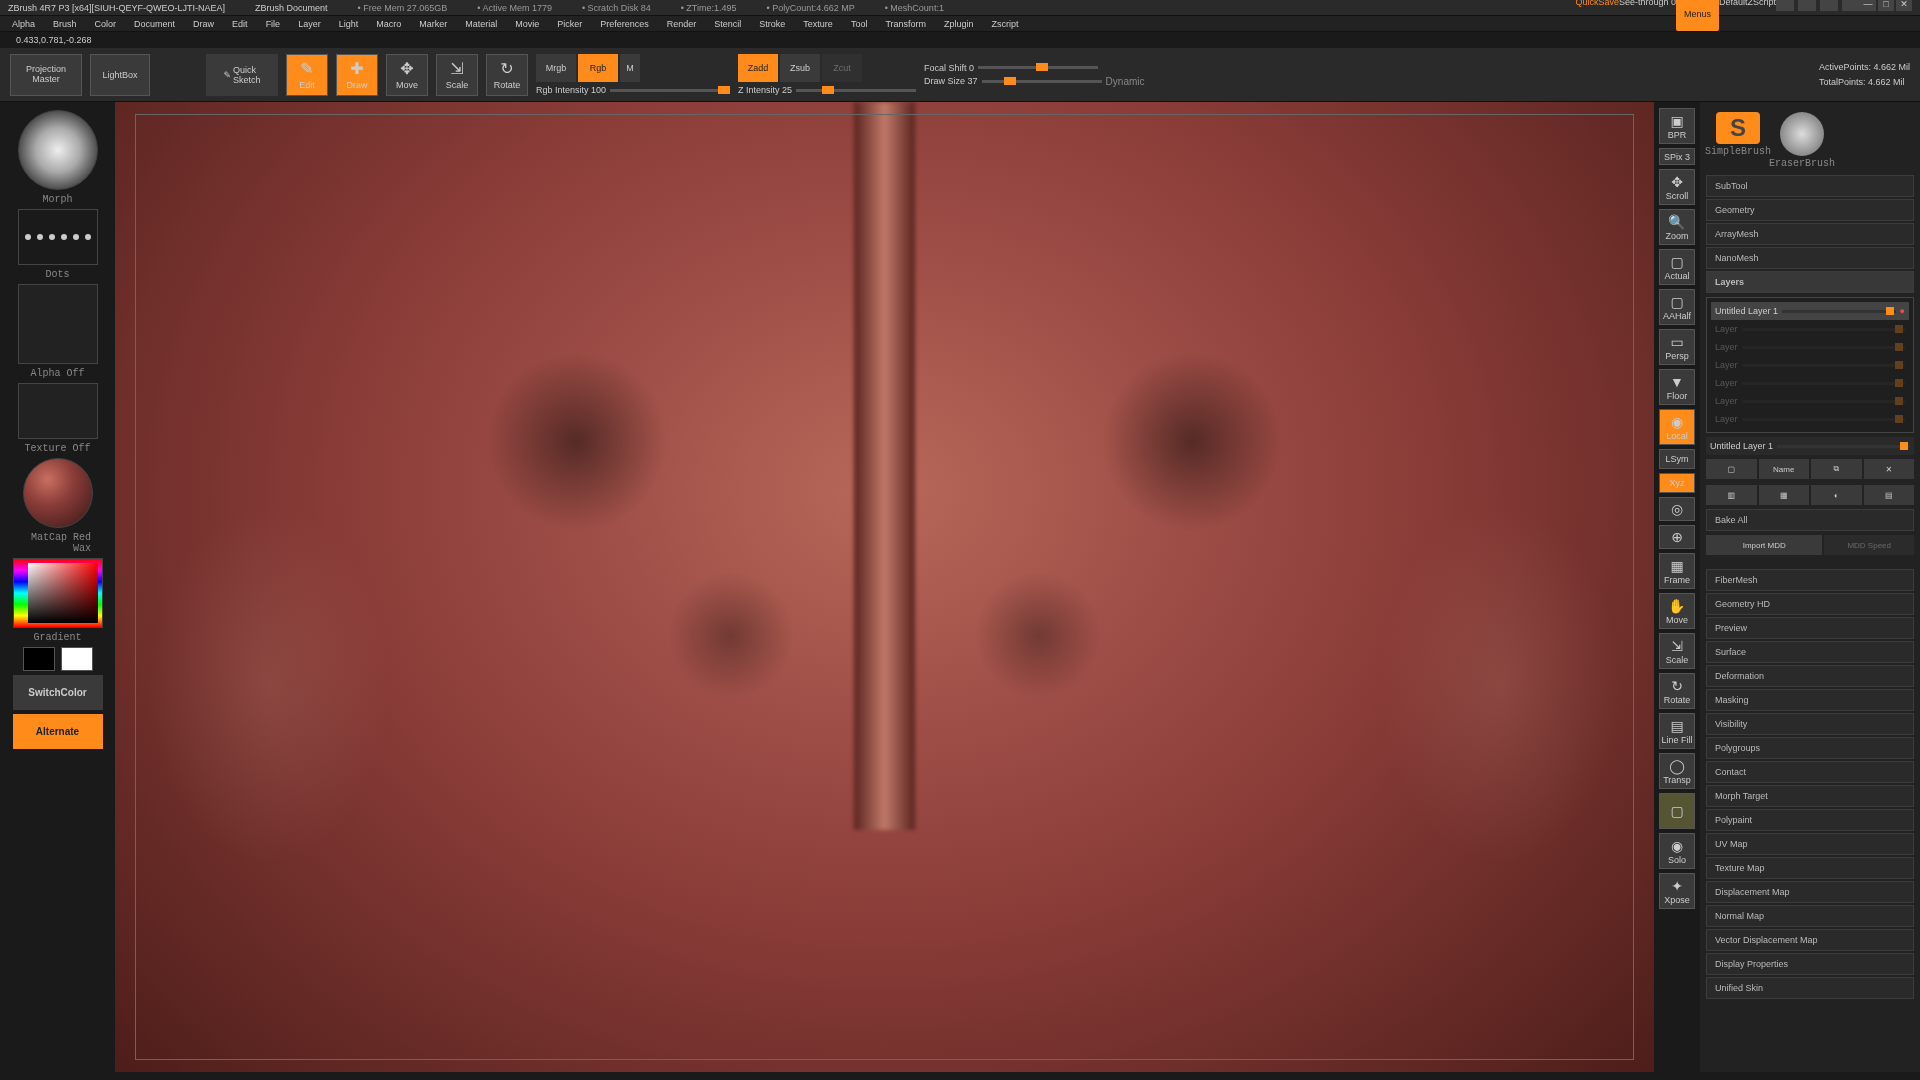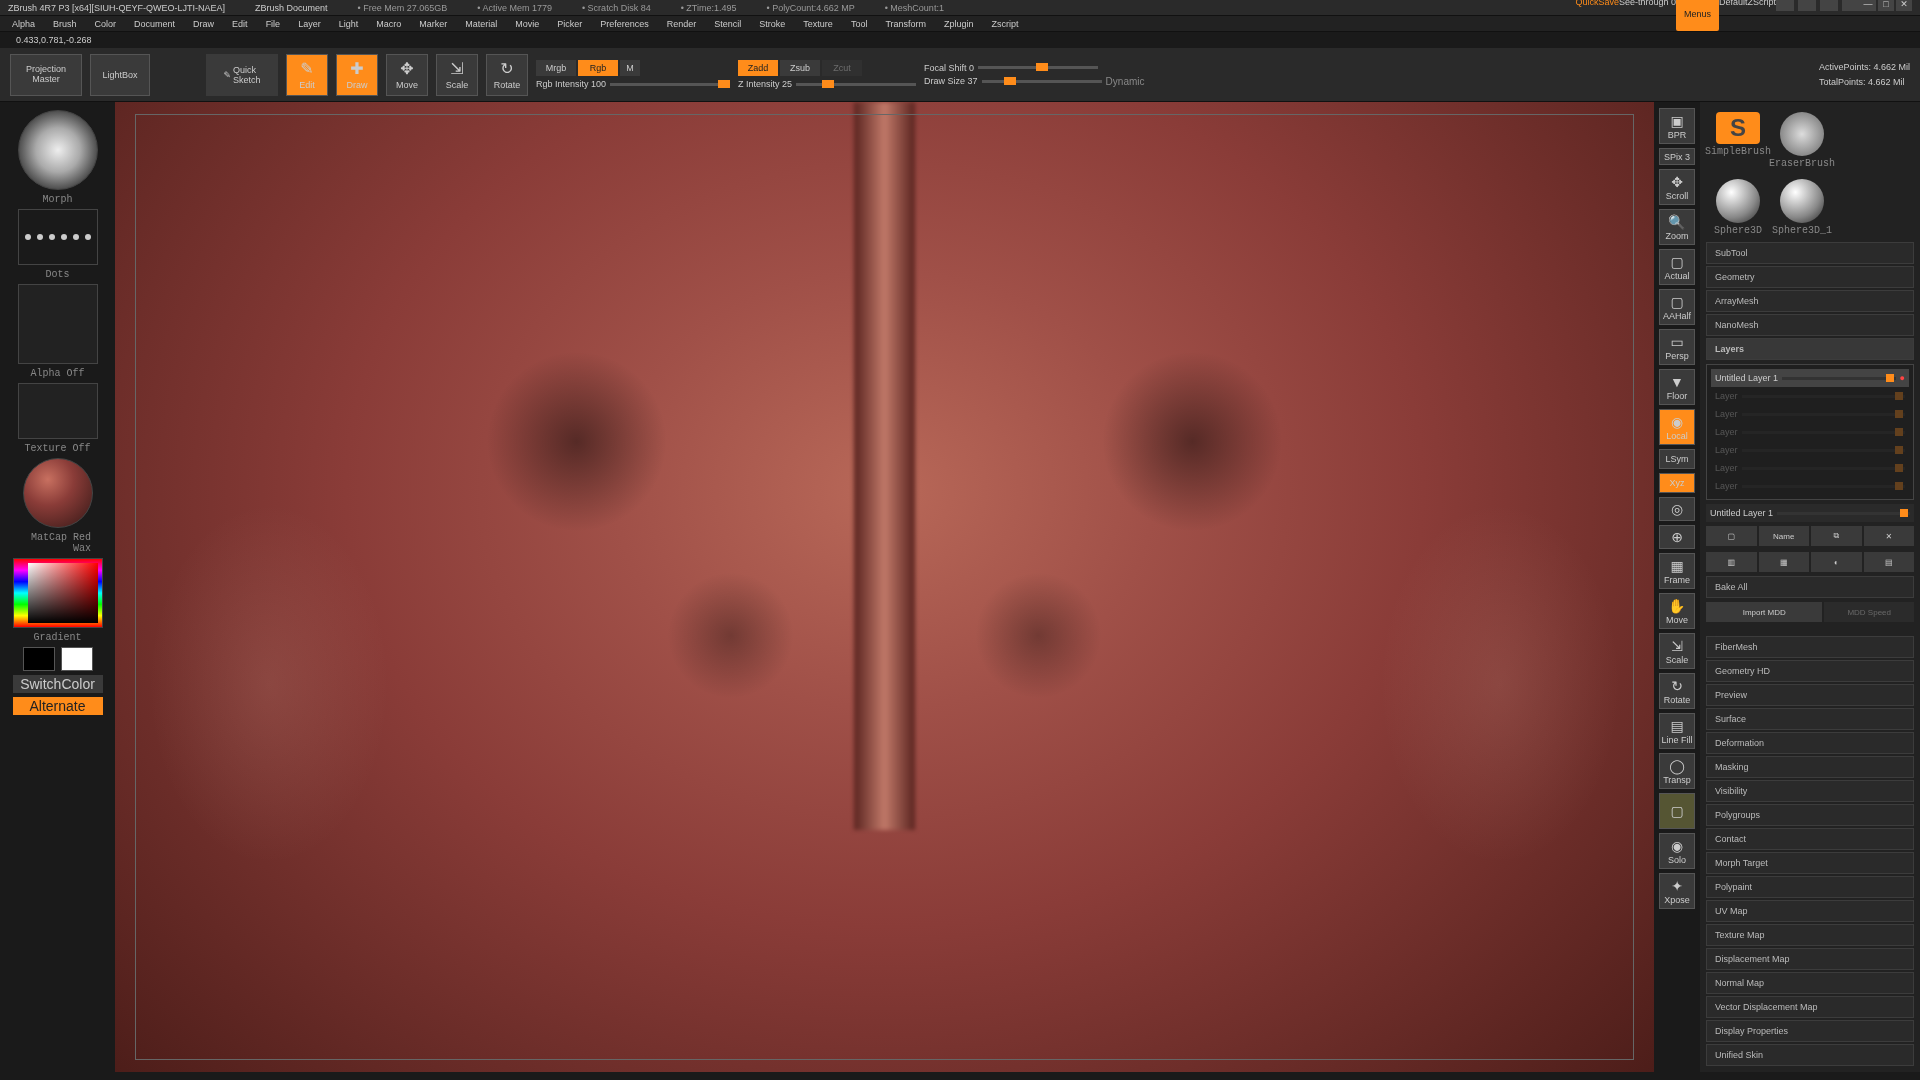--- a/index.html
+++ b/index.html
@@ -13,21 +13,21 @@
 .coord-bar { height:16px; background:#1a1a1a; padding:0 16px; font-size:10px; color:#999; display:flex; align-items:center; }
 .toolbar { height:54px; background:#2a2a2a; display:flex; align-items:center; padding:0 10px; gap:8px; border-bottom:1px solid #111; }
 .proj-btn { width:72px; height:42px; background:#3a3a3a; border:1px solid #555; display:flex; align-items:center; justify-content:center; text-align:center; font-size:9px; line-height:1.1; }
 .lightbox-btn { width:60px; height:42px; background:#3a3a3a; border:1px solid #555; display:flex; align-items:center; justify-content:center; }
 .sketch-btn { width:72px; height:42px; background:#3a3a3a; display:flex; align-items:center; justify-content:center; gap:2px; }
 .mode-btn { width:42px; height:42px; background:#3a3a3a; border:1px solid #555; display:flex; flex-direction:column; align-items:center; justify-content:center; font-size:8px; gap:2px; }
 .mode-btn.active { background:#ff8c1a; color:#222; }
 .mode-icon { font-size:16px; }
 .slider-group { display:flex; flex-direction:column; gap:3px; }
 .ch-btns { display:flex; gap:2px; }
-.ch-btn { width:40px; height:16px; background:#3a3a3a; font-size:9px; display:flex; align-items:center; justify-content:center; }
+.ch-btn { width:40px; height:28px; background:#3a3a3a; font-size:9px; display:flex; align-items:center; justify-content:center; }
 .ch-btn.small { width:20px; }
 .ch-btn.active { background:#ff8c1a; color:#222; }
 .slider-row { display:flex; align-items:center; gap:4px; font-size:9px; }
 .slider-track { width:120px; height:3px; background:#555; position:relative; }
 .slider-thumb { width:12px; height:8px; background:#ff8c1a; position:absolute; top:-3px; }
 .stats-block { margin-left:auto; font-size:9px; color:#aaa; line-height:1.6; }
 .main-area { display:flex; height:970px; }
 .left-panel { width:115px; background:#1a1a1a; display:flex; flex-direction:column; align-items:center; padding:8px 24px; gap:4px; }
 .brush-thumb { width:80px; height:80px; background:radial-gradient(circle,#eee 0%,#aaa 40%,#333 80%); border-radius:50%; border:1px solid #444; }
 .label-sm { font-size:10px; color:#888; text-align:right;font-family:Liberation Mono, monospace; }
@@ -35,21 +35,21 @@
 .dots-stroke { position:absolute; inset:0; display:flex; align-items:center; justify-content:center; }
 .dot { width:6px; height:6px; background:#ccc; border-radius:50%; margin:0 3px; }
 .alpha-thumb { width:80px; height:80px; background:#222; border:1px solid #444; }
 .tex-thumb { width:80px; height:56px; background:#222; border:1px solid #444; }
 .mat-thumb { width:70px; height:70px; background:radial-gradient(circle at 35% 30%,#c87060 0%,#8a3c38 40%,#3a1a18 95%); border-radius:50%; border:1px solid #444; }
 .color-picker { width:90px; height:70px; background:linear-gradient(to bottom,#f00,#f0f,#00f,#0ff,#0f0,#ff0,#f00); border:1px solid #444; position:relative; }
 .color-sv { position:absolute; inset:4px 4px 4px 14px; background:linear-gradient(to right,#fff,#f00); }
 .color-sv::after{ content:''; position:absolute; inset:0; background:linear-gradient(to top,#000,transparent);}
 .swatch-row { display:flex; gap:6px; }
 .swatch { width:32px; height:24px; border:1px solid #555; }
-.btn-strip { width:90px; height:18px; background:#3a3a3a; display:flex; align-items:center; justify-content:center; font-size:14px; }
+.btn-strip { width:90px; height:35px; background:#3a3a3a; display:flex; align-items:center; justify-content:center; font-size:10px;font-weight:bold; }
 .btn-strip.active { background:#ff8c1a; color:#222; }
 .canvas { flex:1; background:#2a2a2a; position:relative; overflow:hidden; }
 .doc-frame { position:absolute; inset:12px 20px 12px 20px; border:1px solid #666; }
 .sculpt { position:absolute; inset:0; background:radial-gradient(ellipse 70% 90% at 50% 40%, #b86858 0%, #a05048 25%, #8a3c38 50%, #6a2c28 75%, #4a1c18 100%); }
 .sculpt::before { content:''; position:absolute; left:48%; top:0; width:4%; height:75%; background:linear-gradient(to right,#5a2420,#c07868,#5a2420); filter:blur(2px); }
 .sculpt::after { content:''; position:absolute; inset:0; background:
   radial-gradient(circle 150px at 30% 35%, rgba(0,0,0,0.45) 0%, transparent 60%),
   radial-gradient(circle 150px at 70% 35%, rgba(0,0,0,0.45) 0%, transparent 60%),
   radial-gradient(circle 90px at 40% 55%, rgba(0,0,0,0.3) 0%, transparent 70%),
   radial-gradient(circle 90px at 60% 55%, rgba(0,0,0,0.3) 0%, transparent 70%),
@@ -353,30 +353,20 @@
     <div class="tool-row">
       <div class="tool-thumb">
           <div class="tool-s">S</div>
           <span class="label-sm">SimpleBrush</span>
         </div>
       <div class="tool-thumb">
           <div class="tool-ball" style="background:radial-gradient(circle,#ddd,#666)"></div>
           <span class="label-sm">EraserBrush</span>
         </div>
     </div>
-    <div class="tool-row">
-      <div class="tool-thumb">
-          <div class="tool-ball"></div>
-          <span class="label-sm">Sphere3D</span>
-        </div>
-      <div class="tool-thumb">
-          <div class="tool-ball"></div>
-          <span class="label-sm">Sphere3D_1</span>
-        </div>
-    </div>
 
     <div class="panel-item">SubTool</div>
     <div class="panel-item">Geometry</div>
     <div class="panel-item">ArrayMesh</div>
     <div class="panel-item">NanoMesh</div>
     <div class="panel-item hdr">Layers</div>
 
     <div class="layer-box">
       <div class="layer-row active">
           <span>Untitled Layer 1</span>

